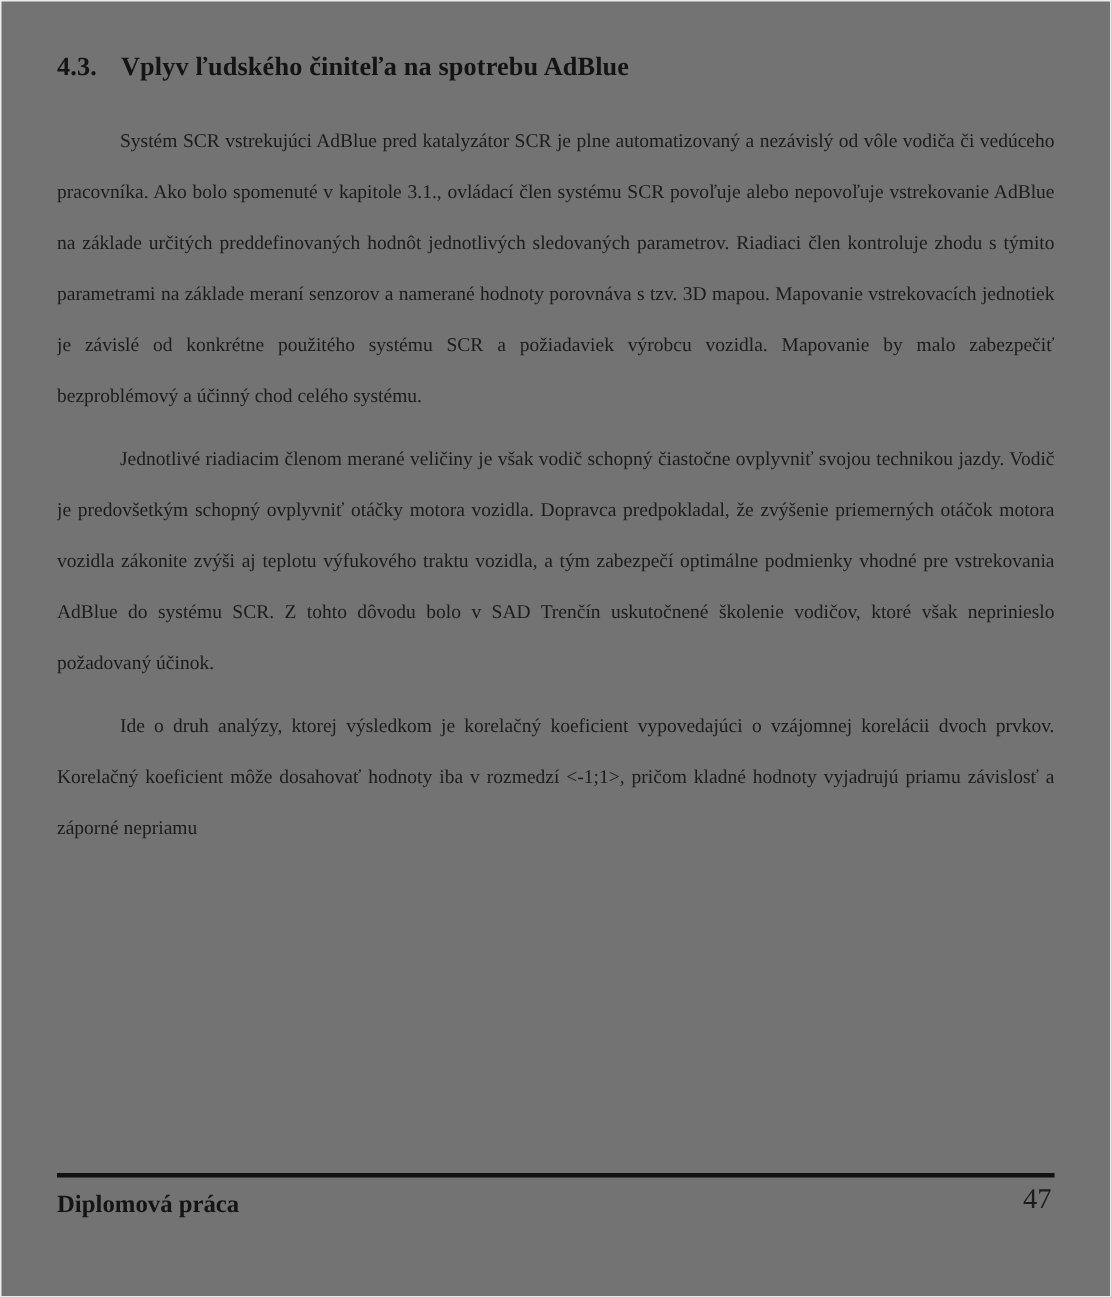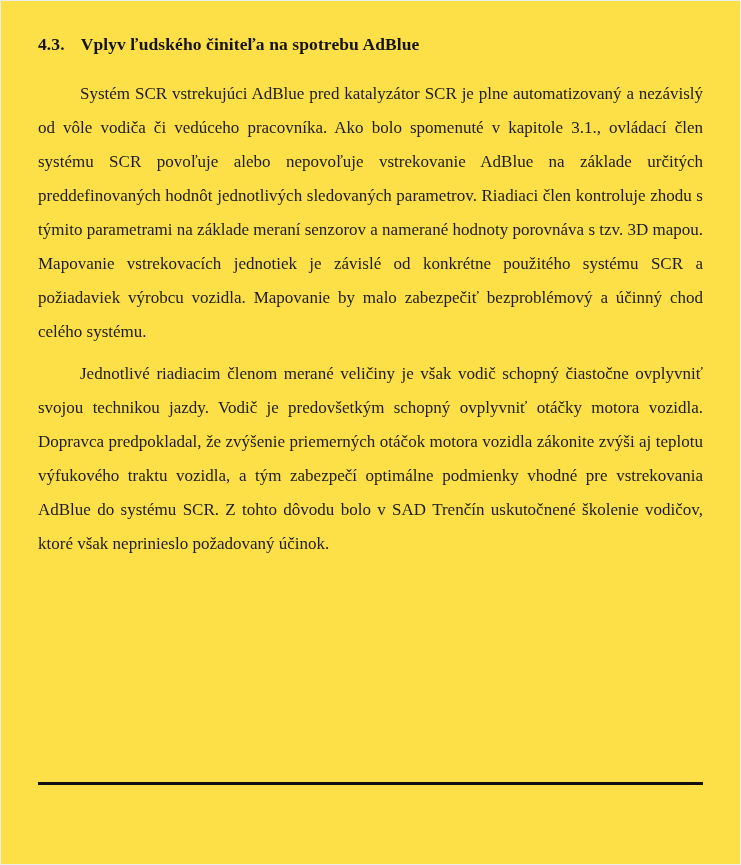--- a/index.html
+++ b/index.html
@@ -5,21 +5,21 @@
   html, body {
     margin: 0;
     padding: 0;
     background: #ffffff;
   }
   .page {
     position: relative;
     width: 741px;
     height: 865px;
     box-sizing: border-box;
-    background: #fde047;
+    background: #737373;
     border: 1px solid #ececec;
     font-family: "Liberation Serif", "DejaVu Serif", serif;
     color: #1c1c1c;
     overflow: hidden;
   }
   .page-inner {
     position: absolute;
     left: 37px;
     right: 37px;
     top: 30px;
@@ -35,21 +35,21 @@
   .heading .h-num {
     display: inline-block;
     margin-right: 16px;
   }
   .content {
     height: 722px;
     overflow: hidden;
   }
   .para {
     margin: 0 0 8px 0;
-    font-size: 17px;
+    font-size: 13px;
     line-height: 34px;
     text-align: justify;
     text-indent: 42px;
     color: #1c1c1c;
   }
   .footer {
     position: absolute;
     left: 37px;
     right: 37px;
     top: 781px;
@@ -82,19 +82,24 @@
 <body>
 
 <div class="page">
   <div class="page-inner">
     <h2 class="heading">
       <span class="h-num">4.3.</span><span class="h-title">Vplyv ľudského činiteľa na spotrebu AdBlue</span>
     </h2>
     <div class="content">
       <p class="para">Systém SCR vstrekujúci AdBlue pred katalyzátor SCR je plne automatizovaný a nezávislý od vôle vodiča či vedúceho pracovníka. Ako bolo spomenuté v kapitole 3.1., ovládací člen systému SCR povoľuje alebo nepovoľuje vstrekovanie AdBlue na základe určitých preddefinovaných hodnôt jednotlivých sledovaných parametrov. Riadiaci člen kontroluje zhodu s týmito parametrami na základe meraní senzorov a namerané hodnoty porovnáva s tzv. 3D mapou. Mapovanie vstrekovacích jednotiek je závislé od konkrétne použitého systému SCR a požiadaviek výrobcu vozidla. Mapovanie by malo zabezpečiť bezproblémový a účinný chod celého systému.</p>
       <p class="para">Jednotlivé riadiacim členom merané veličiny je však vodič schopný čiastočne ovplyvniť svojou technikou jazdy. Vodič je predovšetkým schopný ovplyvniť otáčky motora vozidla. Dopravca predpokladal, že zvýšenie priemerných otáčok motora vozidla zákonite zvýši aj teplotu výfukového traktu vozidla, a tým zabezpečí optimálne podmienky vhodné pre vstrekovania AdBlue do systému SCR. Z tohto dôvodu bolo v SAD Trenčín uskutočnené školenie vodičov, ktoré však neprinieslo požadovaný účinok.</p>
+      <p class="para">Ide o druh analýzy, ktorej výsledkom je korelačný koeficient vypovedajúci o vzájomnej korelácii dvoch prvkov. Korelačný koeficient môže dosahovať hodnoty iba v rozmedzí &lt;-1;1&gt;, pričom kladné hodnoty vyjadrujú priamu závislosť a záporné nepriamu</p>
     </div>
   </div>
 
   <div class="footer">
     <div class="footer-rule"></div>
+    <div class="footer-row">
+      <span class="footer-label">Diplomová práca</span>
+      <span class="page-number">47</span>
+    </div>
   </div>
 </div>
 
 </body></html>

